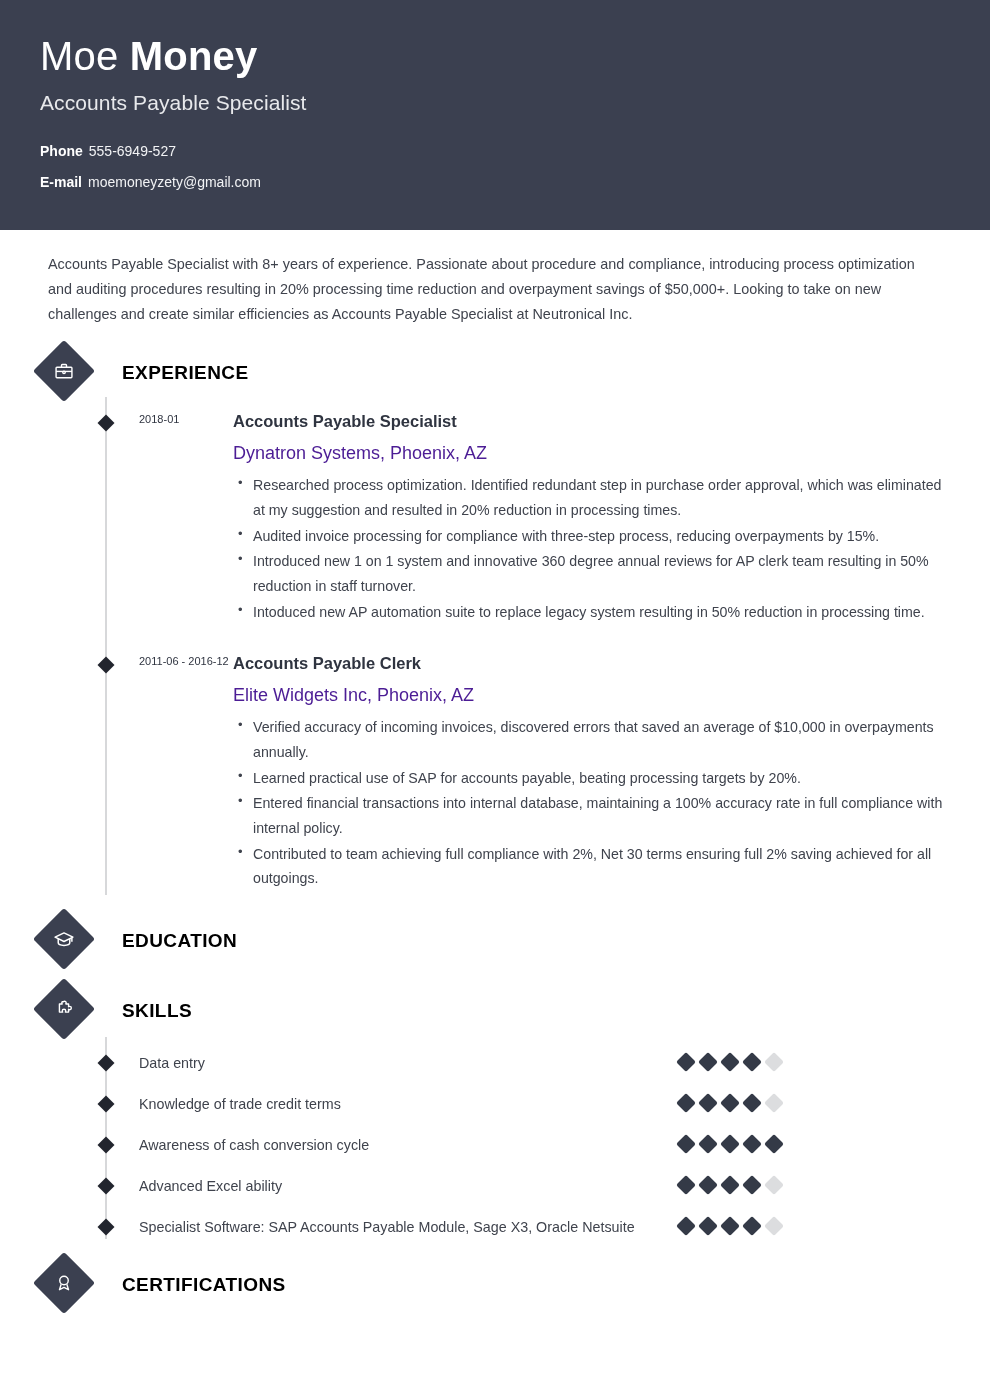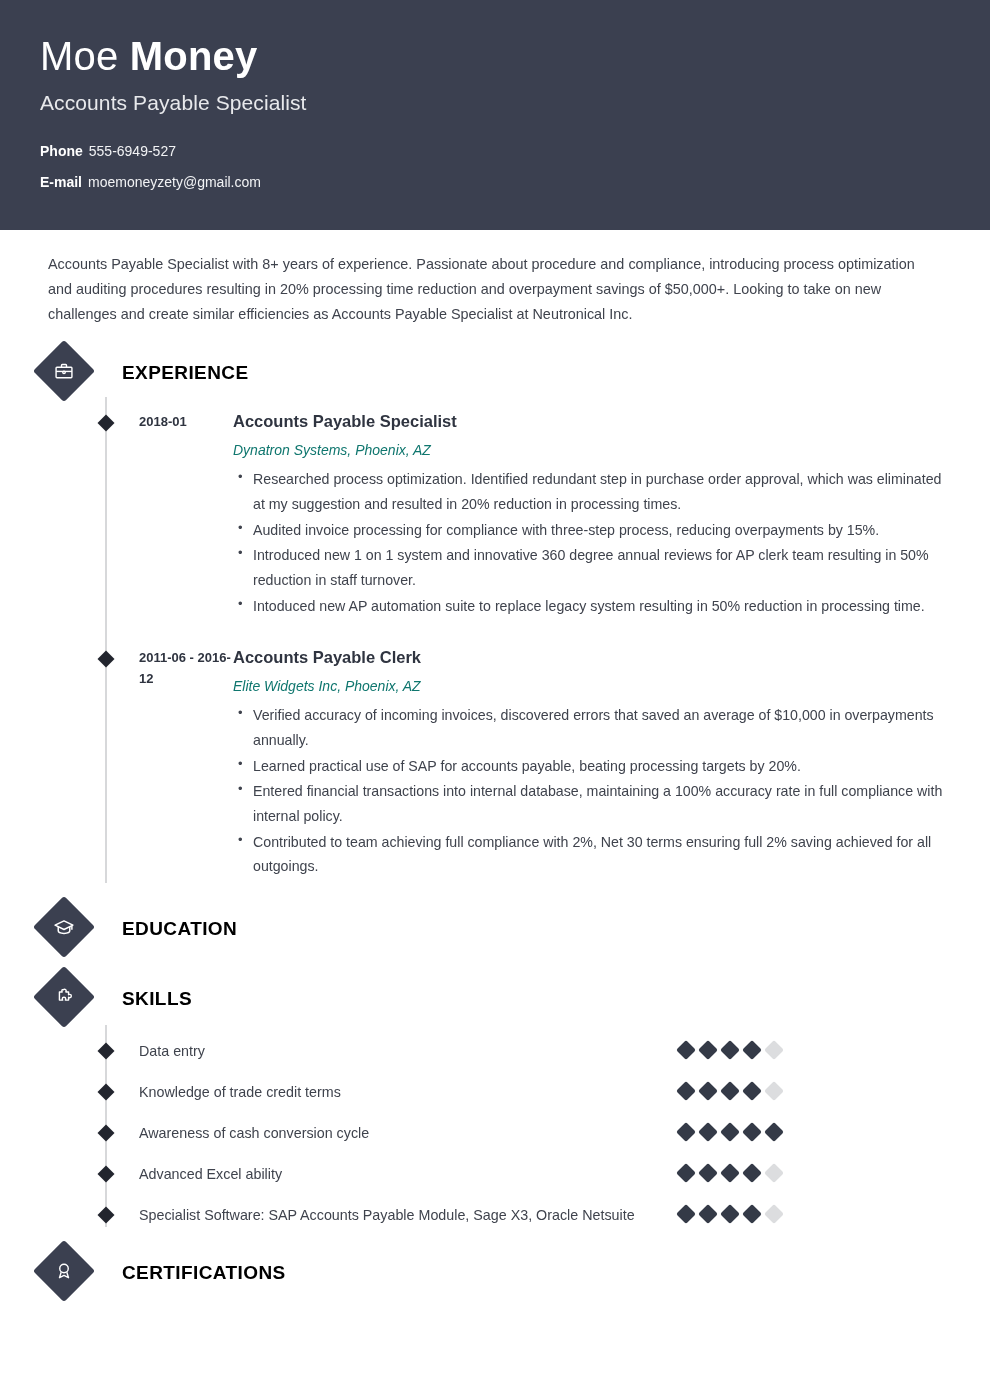--- a/index.html
+++ b/index.html
@@ -113,38 +113,37 @@
     left: 60px;
     top: 6px;
     width: 12px;
     height: 12px;
     background: #22252e;
     transform: rotate(45deg);
   }
   .entry-date {
     width: 94px;
     margin-left: 99px;
-    font-size: 13px;
-    font-weight: 700;
+    font-size: 11px;
+    font-weight: 400;
     color: #2f3440;
     line-height: 1.62;
     flex-shrink: 0;
   }
   .entry-main { flex: 1; padding-left: 0; }
   .entry-title {
     font-size: 16.5px;
     font-weight: 700;
     color: #2f3440;
     line-height: 1.25;
     margin-bottom: 9px;
   }
   .entry-sub {
-    font-size: 14px;
-    font-style: italic;
-    color: #0f766e;
+    font-size: 18px;
+    color: #4c1d95;
     margin-bottom: 6px;
     line-height: 1.5;
   }
   .bullets { list-style: none; margin: 4px; padding: 0; }
   .bullets li {
     position: relative;
     padding-left: 16px;
     font-size: 14.2px;
     line-height: 1.74;
     color: #3f434d;

